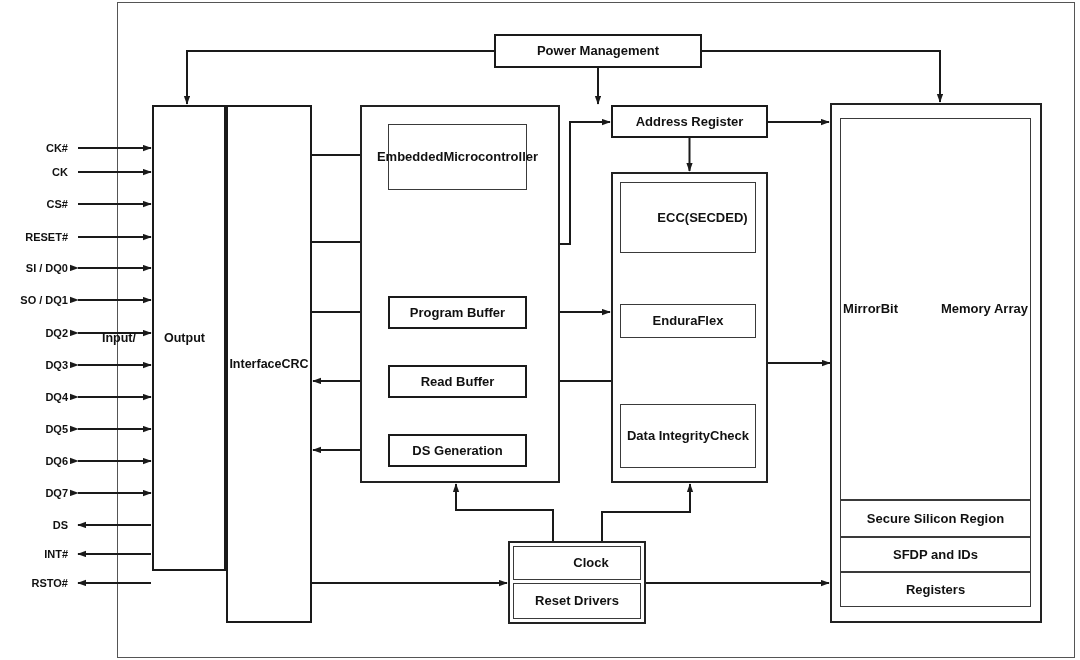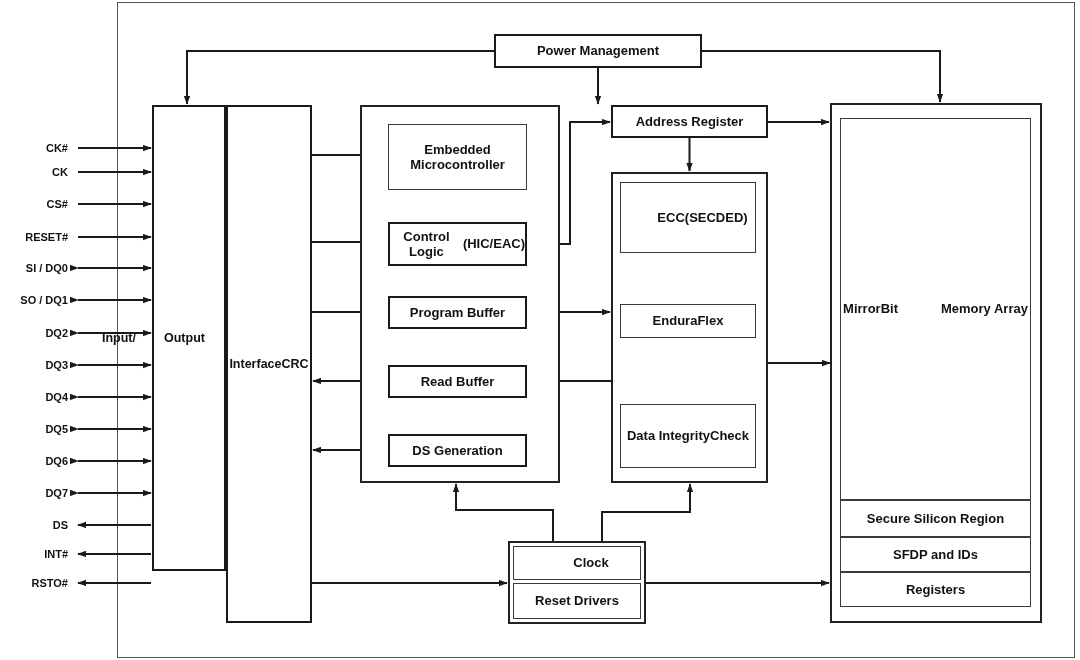--- a/index.html
+++ b/index.html
@@ -100,27 +100,23 @@
       <span style="display: block;">Output</span>
       <span style="display: block;">Drivers</span>
     </div>
   <div class="box" id="blk-interface_crc" style="left: 226px; top: 105px; width: 86px; height: 518px; font-size: 12.5px;">
       <span style="display: block;">Interface</span>
       <span style="display: block;">CRC</span>
     </div>
   <div class="box" id="blk-power_mgmt" style="left: 494px; top: 34px; width: 208px; height: 34px; font-size: 13px;">
       <span style="display: block;">Power Management</span>
     </div>
-  <div class="box thin" id="blk-embedded_mcu" style="left: 388px; top: 124px; width: 139px; height: 66px; font-size: 13px; flex-direction: column;">
+  <div class="box thin" id="blk-embedded_mcu" style="left: 388px; top: 124px; width: 139px; height: 66px; font-size: 13px;">
       <span style="display: block;">Embedded</span>
       <span style="display: block;">Microcontroller</span>
-    </div>
-  <div class="box" id="blk-control_logic" style="left: 388px; top: 222px; width: 139px; height: 44px; font-size: 13px;">
-      <span style="display: block;">Control Logic</span>
-      <span style="display: block;">(HIC/EAC)</span>
     </div>
   <div class="box" id="blk-program_buf" style="left: 388px; top: 296px; width: 139px; height: 33px; font-size: 13px;">
       <span style="display: block;">Program Buffer</span>
     </div>
   <div class="box" id="blk-read_buffer" style="left: 388px; top: 365px; width: 139px; height: 33px; font-size: 13px;">
       <span style="display: block;">Read Buffer</span>
     </div>
   <div class="box" id="blk-ds_generation" style="left: 388px; top: 434px; width: 139px; height: 33px; font-size: 13px;">
       <span style="display: block;">DS Generation</span>
     </div>

